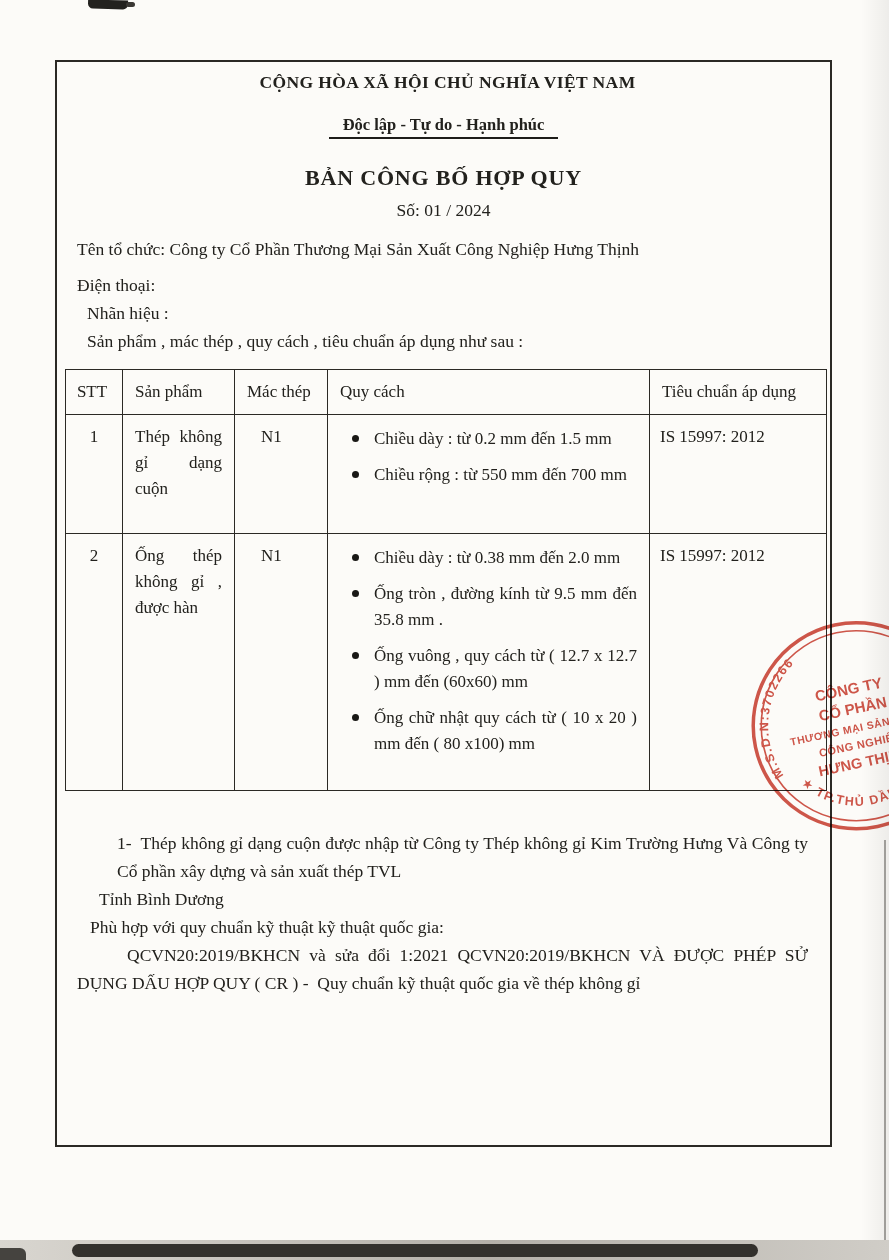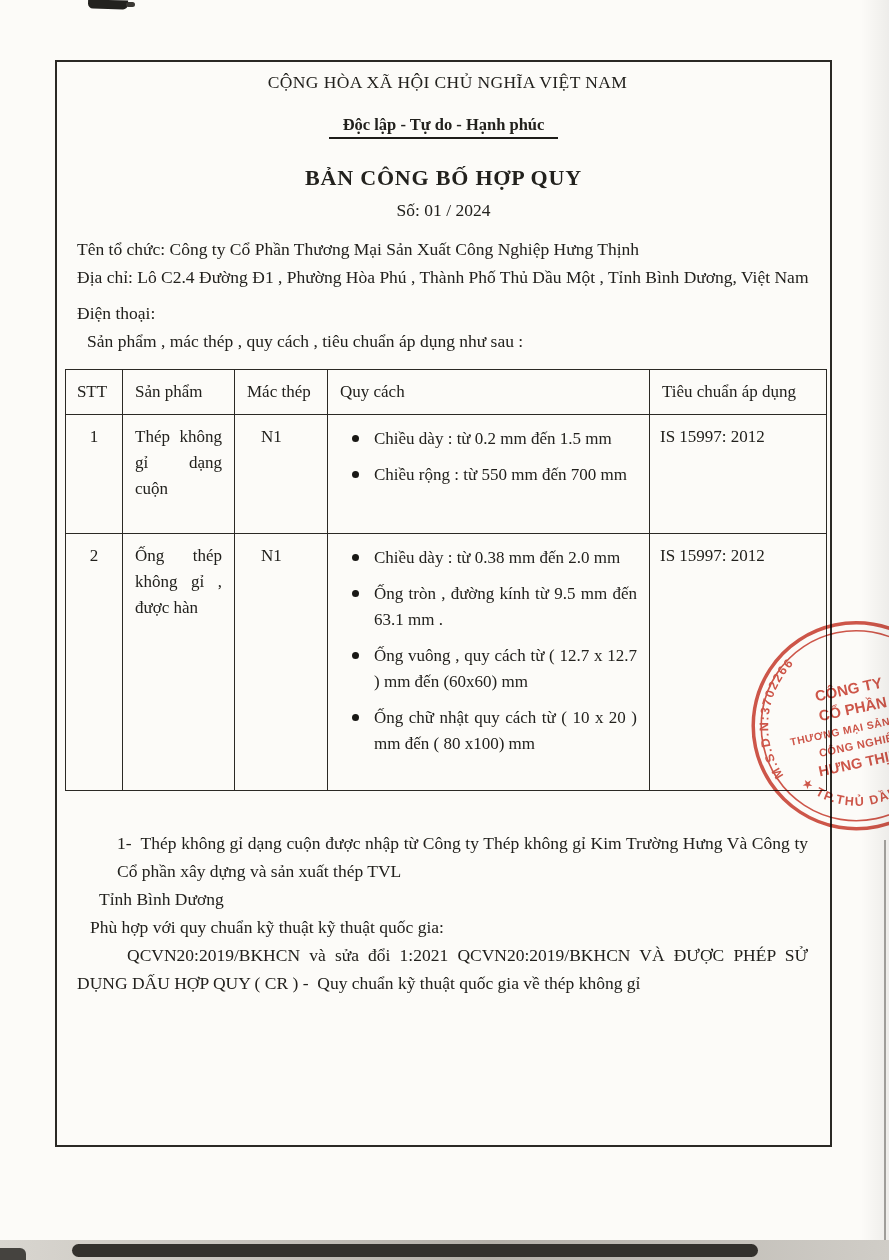--- a/index.html
+++ b/index.html
@@ -10,21 +10,21 @@
     color:#22211d;
   }
   .edge-shade { position:absolute; right:0; top:0; width:28px; height:100%;
     background:linear-gradient(to right, rgba(0,0,0,0), rgba(0,0,0,0.06)); pointer-events:none; }
 
   
   .doc-frame { position:absolute; left:55px; top:60px; width:777px; height:1087px;
     border:2px solid #2b2925; box-sizing:border-box; }
 
   .nat-head { text-align:center; margin-top:10px; }
-  .nat-country { font-size:17.5px; font-weight:normal; letter-spacing:0.4px;margin-left:8px; }
+  .nat-country { font-size:17.5px; font-weight:bold; letter-spacing:0.4px;margin-left:8px; }
   .nat-motto { display:inline-block; margin-top:4px; font-size:16.5px; font-weight:bold;
     padding:0 14px 2px 14px; border-bottom:2.5px solid #1d1c19; }
 
   .doc-title { text-align:center; margin-top:26px; font-size:22px; font-weight:bold; letter-spacing:0.8px; }
   .doc-no { text-align:center; margin-top:9px; font-size:17.5px; }
 
   .text-block { margin:14px 20px 0 20px; }
   .text-block p { margin:0; font-size:17.5px; line-height:28px; }
   .text-block .gap-top { margin-top:8px; }
   .text-block .indent { margin-left:10px; }
@@ -92,22 +92,22 @@
     <header class="nat-head">
       <div class="nat-country">CỘNG HÒA XÃ HỘI CHỦ NGHĨA VIỆT NAM</div><br>
       <div class="nat-motto">Độc lập - Tự do - Hạnh phúc</div>
     </header>
 
     <div class="doc-title">BẢN CÔNG BỐ HỢP QUY</div>
     <div class="doc-no">Số: 01 / 2024</div>
 
     <div class="text-block">
       <p>Tên tổ chức: Công ty Cổ Phần Thương Mại Sản Xuất Công Nghiệp Hưng Thịnh</p>
-      <p>Địa chỉ: Lô C2.4 Đường Đ1 , Phường Hòa Phú , Thành Phố Thủ Dầu Một , Tỉnh Bình Dương, Việt Nam</p>
       <p class="gap-top">Điện thoại:</p>
+      <p class="indent">Nhãn hiệu :</p>
       <p class="indent">Sản phẩm , mác thép , quy cách , tiêu chuẩn áp dụng như sau :</p>
     </div>
 
     <table class="spec-table">
       <colgroup>
         <col style="width:57px">
           <col style="width:112px">
           <col style="width:93px">
           <col style="width:322px">
           <col style="width:177px">
@@ -131,21 +131,21 @@
             <div class="li"><span class="dot"></span><span>Chiều rộng : từ 550 mm đến 700 mm</span></div>
           </td>
           <td class="c-tc">IS 15997: 2012</td>
         </tr>
         <tr class="row-2">
           <td class="c-stt">2</td>
           <td class="c-sp">Ống thép không gỉ , được hàn</td>
           <td class="c-mt">N1</td>
           <td class="c-qc">
             <div class="li"><span class="dot"></span><span>Chiều dày : từ 0.38 mm đến 2.0 mm</span></div>
-            <div class="li"><span class="dot"></span><span>Ống tròn , đường kính từ 9.5 mm đến 63.1 mm .</span></div>
+            <div class="li"><span class="dot"></span><span>Ống tròn , đường kính từ 9.5 mm đến 35.8 mm .</span></div>
             <div class="li"><span class="dot"></span><span>Ống vuông , quy cách từ ( 12.7 x 12.7 ) mm đến (60x60) mm</span></div>
             <div class="li"><span class="dot"></span><span>Ống chữ nhật quy cách từ ( 10 x 20 ) mm đến ( 80 x100) mm</span></div>
           </td>
           <td class="c-tc">IS 15997: 2012</td>
         </tr>
       </tbody>
     </table>
 
     <div class="notes">
       <p class="n1">1-&nbsp; Thép không gỉ dạng cuộn được nhập từ Công ty Thép không gỉ Kim Trường Hưng Và Công ty Cổ phần xây dựng và sản xuất thép TVL</p>

